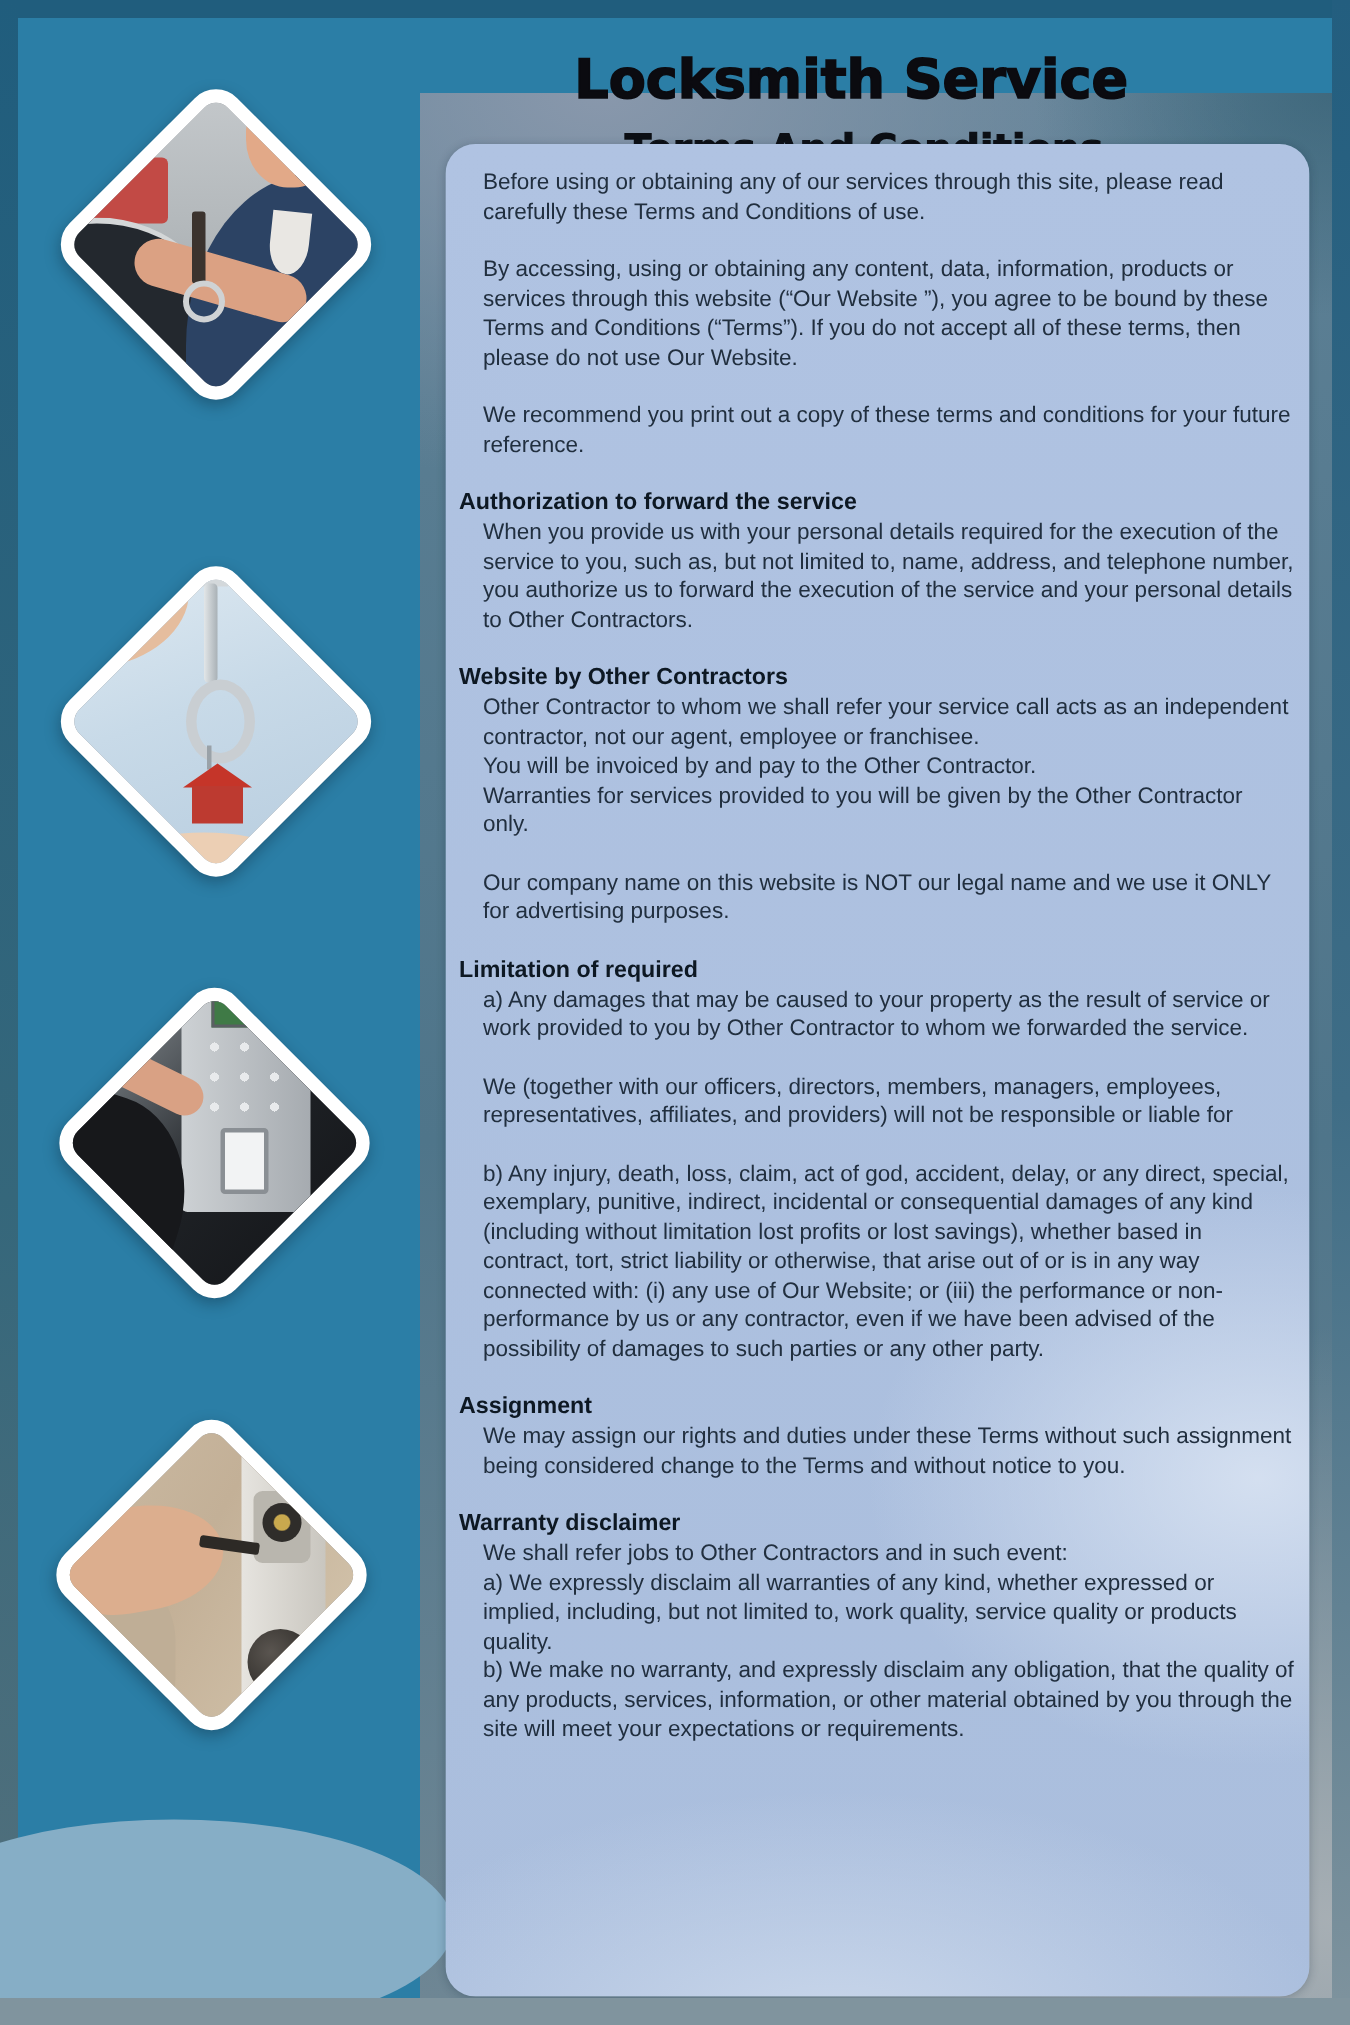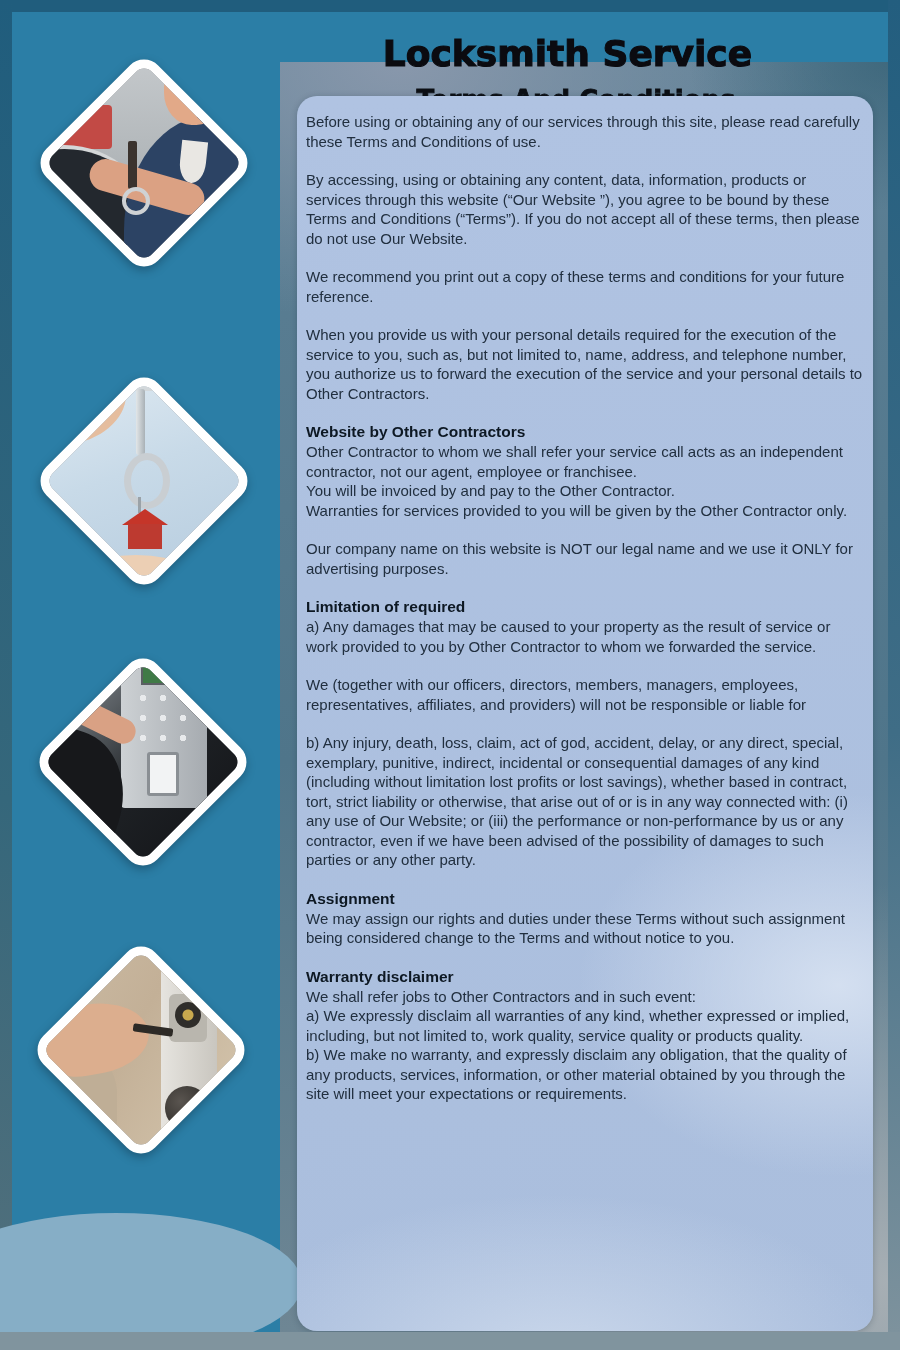--- a/index.html
+++ b/index.html
@@ -32,21 +32,21 @@
     color:#0c0f14;-webkit-text-stroke:0.8px #0c0f14;}
 
   
   .card{position:absolute;left:297px;top:96px;width:576px;height:1235px;z-index:4;
         border-radius:20px;box-sizing:border-box;padding:16px 10px 0 9px;overflow:hidden;
         background:
           radial-gradient(ellipse 420px 310px at 94% 72%, rgba(214,225,241,.95), rgba(214,225,241,0) 62%),
           radial-gradient(ellipse 540px 260px at 45% 102%, rgba(209,221,238,.8), rgba(209,221,238,0) 62%),
           linear-gradient(180deg,#b0c3e2 0%,#aabedd 100%);
         box-shadow:0 1px 6px rgba(20,40,60,.25);}
-  .card .para{margin:0 0 19px 0;font-size:15px;line-height:19.5px;color:#212f3f;white-space:pre-wrap;}
+  .card .para{margin:0 0 19px 16px;font-size:15px;line-height:19.5px;color:#212f3f;white-space:pre-wrap;}
   .card .sec-h{margin:0;font-size:15.5px;line-height:20px;color:#0d1823;font-weight:bold;}
 
   
   .diamond{position:absolute;width:158px;height:158px;box-sizing:border-box;z-index:3;
            border:9px solid #ffffff;border-radius:20px;transform:rotate(45deg);
            overflow:hidden;background:#8a8f94;box-shadow:2px 3px 10px rgba(8,30,42,.35);}
   .scene{position:absolute;left:50%;top:50%;width:228px;height:228px;margin:-114px 0 0 -114px;
          transform:rotate(-45deg);}
   .scene>div{position:absolute;}
 
@@ -137,20 +137,21 @@
   <h2 class="page-subtitle">Terms And Conditions</h2>
 
   <div class="card">
     <div>
         <p class="para">Before using or obtaining any of our services through this site, please read carefully these Terms and Conditions of use.</p>
         <p class="para">By accessing, using or obtaining any content, data, information, products or services through this website (“Our Website ”), you agree to be bound by these Terms and Conditions (“Terms”). If you do not accept all of these terms, then please do not use Our Website.</p>
         <p class="para">We recommend you print out a copy of these terms and conditions for your future reference.</p>
       </div>
     <div>
         <div>
+          <h3 class="sec-h">Authorization to forward the service</h3>
           <p class="para">When you provide us with your personal details required for the execution of the service to you, such as, but not limited to, name, address, and telephone number, you authorize us to forward the execution of the service and your personal details to Other Contractors.</p>
         </div>
         <div>
           <h3 class="sec-h">Website by Other Contractors</h3>
           <p class="para">Other Contractor to whom we shall refer your service call acts as an independent contractor, not our agent, employee or franchisee.
 You will be invoiced by and pay to the Other Contractor.
 Warranties for services provided to you will be given by the Other Contractor only.</p>
           <p class="para">Our company name on this website is NOT our legal name and we use it ONLY for advertising purposes.</p>
         </div>
         <div>

